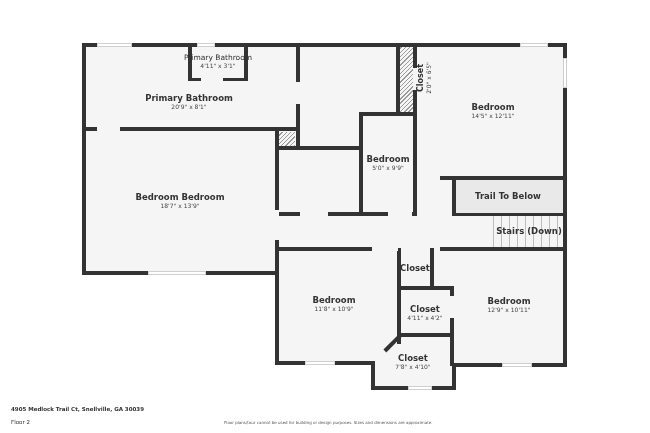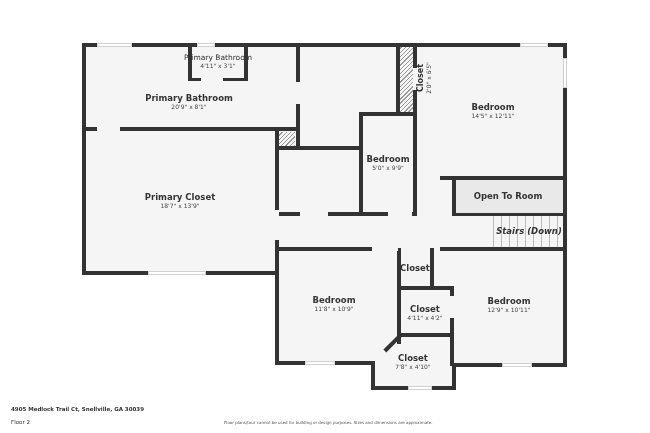--- a/index.html
+++ b/index.html
@@ -107,31 +107,31 @@
   </div>
   <div class="vlabel" style="left:425px;top:78px;">
     <span class="n">Closet</span>
     <span class="d">2'0" x 6'5"</span>
   </div>
   <div class="label" style="left:493px;top:111px;">
     <span class="n">Bedroom</span>
     <span class="d">14'5" x 12'11"</span>
   </div>
   <div class="label" style="left:180px;top:201px;">
-    <span class="n">Primary Closet</span>
+    <span class="n">Bedroom Bedroom</span>
     <span class="d">18'7" x 13'9"</span>
   </div>
   <div class="label" style="left:388px;top:163px;">
     <span class="n">Bedroom</span>
     <span class="d">5'0" x 9'9"</span>
   </div>
   <div class="label" style="left:508px;top:197px;">
-    <span class="n">Open To Room</span>
+    <span class="n">Trail To Below</span>
   </div>
-  <div class="label" style="left:529px;top:232px;font-style:italic;">
+  <div class="label" style="left:529px;top:232px;">
     <span class="n">Stairs (Down)</span>
   </div>
   <div class="label" style="left:334px;top:304px;">
     <span class="n">Bedroom</span>
     <span class="d">11'8" x 10'9"</span>
   </div>
   <div class="label" style="left:415px;top:269px;">
     <span class="n">Closet</span>
   </div>
   <div class="label" style="left:425px;top:313px;">

